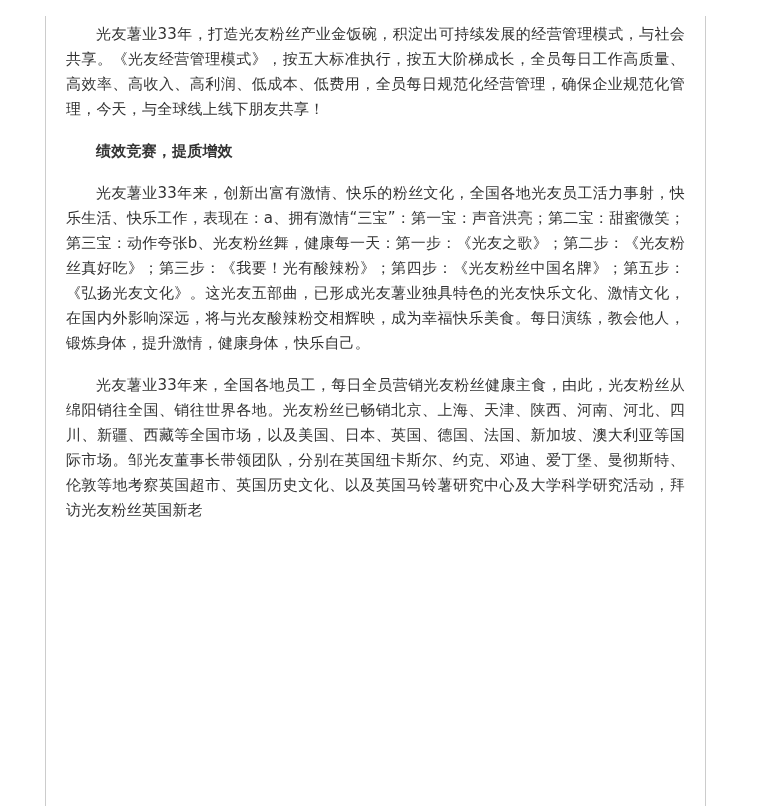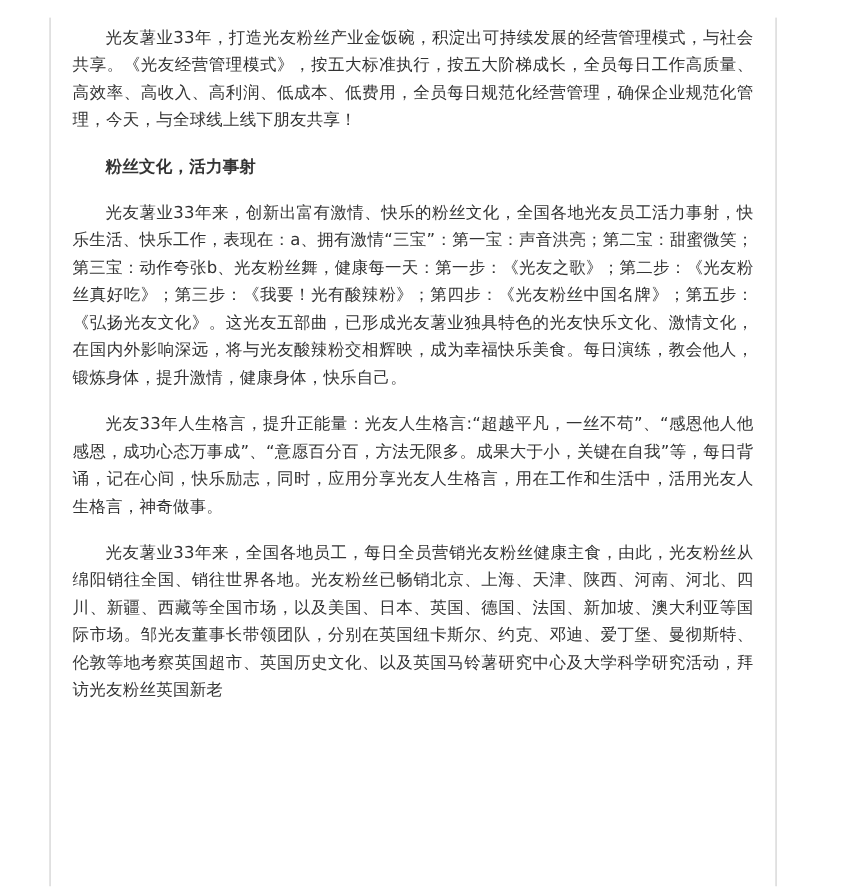--- a/index.html
+++ b/index.html
@@ -41,18 +41,17 @@
   .section-heading {
     font-weight: bold;
   }
 </style>
 </head>
 <body>
 
 <div class="canvas">
   <div class="article-container">
     <p class="article-paragraph">光友薯业33年，打造光友粉丝产业金饭碗，积淀出可持续发展的经营管理模式，与社会共享。《光友经营管理模式》，按五大标准执行，按五大阶梯成长，全员每日工作高质量、高效率、高收入、高利润、低成本、低费用，全员每日规范化经营管理，确保企业规范化管理，今天，与全球线上线下朋友共享！</p>
-    <p class="section-heading">粉丝文化，活力事射</p>
+    <p class="section-heading">绩效竞赛，提质增效</p>
     <p class="article-paragraph">光友薯业33年来，创新出富有激情、快乐的粉丝文化，全国各地光友员工活力事射，快乐生活、快乐工作，表现在：a、拥有激情“三宝”：第一宝：声音洪亮；第二宝：甜蜜微笑；第三宝：动作夸张b、光友粉丝舞，健康每一天：第一步：《光友之歌》；第二步：《光友粉丝真好吃》；第三步：《我要！光有酸辣粉》；第四步：《光友粉丝中国名牌》；第五步：《弘扬光友文化》。这光友五部曲，已形成光友薯业独具特色的光友快乐文化、激情文化，在国内外影响深远，将与光友酸辣粉交相辉映，成为幸福快乐美食。每日演练，教会他人，锻炼身体，提升激情，健康身体，快乐自己。</p>
-    <p class="article-paragraph">光友33年人生格言，提升正能量：光友人生格言:“超越平凡，一丝不苟”、“感恩他人他感恩，成功心态万事成”、“意愿百分百，方法无限多。成果大于小，关键在自我”等，每日背诵，记在心间，快乐励志，同时，应用分享光友人生格言，用在工作和生活中，活用光友人生格言，神奇做事。</p>
     <p class="article-paragraph">光友薯业33年来，全国各地员工，每日全员营销光友粉丝健康主食，由此，光友粉丝从绵阳销往全国、销往世界各地。光友粉丝已畅销北京、上海、天津、陕西、河南、河北、四川、新疆、西藏等全国市场，以及美国、日本、英国、德国、法国、新加坡、澳大利亚等国际市场。邹光友董事长带领团队，分别在英国纽卡斯尔、约克、邓迪、爱丁堡、曼彻斯特、伦敦等地考察英国超市、英国历史文化、以及英国马铃薯研究中心及大学科学研究活动，拜访光友粉丝英国新老</p>
   </div>
 </div>
 
 </body></html>

